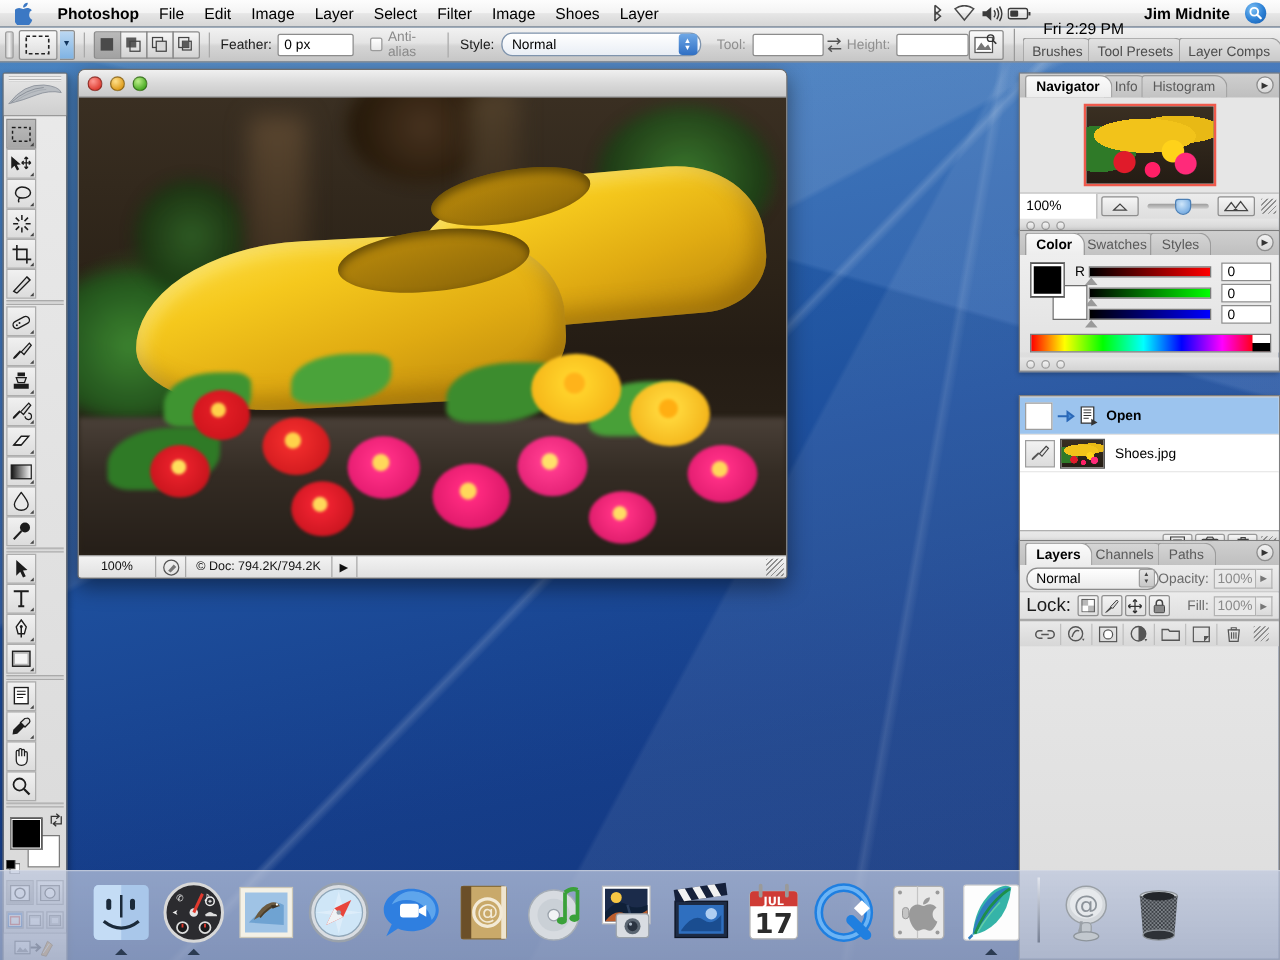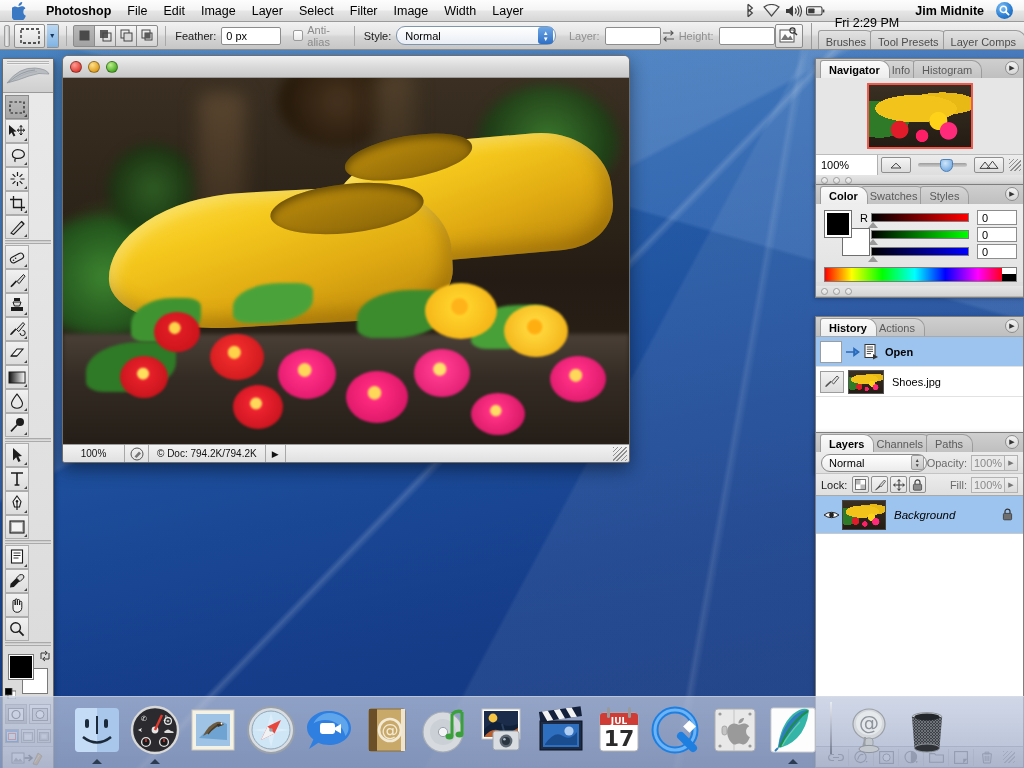--- a/index.html
+++ b/index.html
@@ -308,21 +308,21 @@
   .lm-select .st{ margin-left:auto; width:13px;height:15px; border-radius:2px;
     background:linear-gradient(180deg,#e4e4e4,#c8c8c8); border:1px solid #9e9e9e;
     display:flex;flex-direction:column;align-items:center;justify-content:center;font-size:5px;line-height:5px;color:#444;}
   .lm-op{ margin-left:auto; display:flex; align-items:center; font-size:11px; color:#6a6a6a; }
   .lm-opfield{ width:34px;height:16px;border:1px solid #b3b3b3;background:#e9e9e9; margin-left:4px;
                font-size:11px; display:flex;align-items:center;justify-content:center; color:#8a8a8a;}
   .lm-oparrow{ width:13px;height:16px;border:1px solid #b3b3b3;border-left:none; background:linear-gradient(180deg,#f0f0f0,#dadada);
                display:flex;align-items:center;justify-content:center;font-size:7px;color:#777;}
   .lay-lock{ height:22px; display:flex; align-items:center; padding:0 5px;
              background:linear-gradient(180deg,#ececec,#dfdfdf); border-bottom:1px solid #a9a9a9;}
-  .ll-lbl{ font-size:11px; color:#1a1a1a; margin-right:5px; }
+  .ll-lbl{ font-size:15px; color:#1a1a1a; margin-right:5px; }
   .ll-btn{ width:17px;height:17px;border:1px solid #8f8f8f; margin-right:2px; border-radius:2px;
            background:linear-gradient(180deg,#f4f4f4,#e0e0e0); display:flex;align-items:center;justify-content:center;}
   .lay-list{ flex:1; background:#fff; overflow:hidden; }
   .lay-row{ height:38px; display:flex; align-items:center; background:#9cc4ee; border-bottom:1px solid #c9c9c9; padding:0 4px;}
   .lr-eye{ width:22px; display:flex;align-items:center;justify-content:center; }
   .lr-thumb{ width:44px;height:30px;border:1px solid #444; margin-right:8px; overflow:hidden; position:relative;}
   .lr-name{ font-size:11.5px; color:#000; font-style:italic; }
   .lr-lock{ margin-left:auto; margin-right:6px; }
   .lay-foot{ height:21px; display:flex; align-items:center; justify-content:center; gap:0;
              background:linear-gradient(180deg,#e9e9e9,#d7d7d7); border-top:1px solid #a9a9a9;}
@@ -373,21 +373,21 @@
     </svg>
   </div>
   <div class="menu-item app-name">Photoshop</div>
   <div class="menu-item">File</div>
   <div class="menu-item">Edit</div>
   <div class="menu-item">Image</div>
   <div class="menu-item">Layer</div>
   <div class="menu-item">Select</div>
   <div class="menu-item">Filter</div>
   <div class="menu-item">Image</div>
-  <div class="menu-item">Width</div>
+  <div class="menu-item">Shoes</div>
   <div class="menu-item">Layer</div>
   <div class="menu-spacer"></div>
 
   <div class="mb-icon">
     <svg width="10" height="15" viewBox="0 0 10 15">
         <path d="M3 1.2 L7.3 5 L3 8.8 M3 13.8 L7.3 10 L3 6.2 M3 1.2 V13.8" stroke="#444" stroke-width="1.3" fill="none"></path>
       </svg>
   </div>
   <div class="mb-icon">
     <svg width="17" height="14" viewBox="0 0 17 14">
@@ -470,21 +470,21 @@
   <div class="ob-label">Style:</div>
   <div class="ob-select">
     <span>Normal</span>
     <span class="arrows">
         <span>▲</span>
         <span>▼</span>
       </span>
   </div>
 
   <div style="width:12px"></div>
-  <div class="ob-label" style="color:#8f8f8f">Layer:</div>
+  <div class="ob-label" style="color:#8f8f8f">Tool:</div>
   <div class="ob-field" style="width:62px"></div>
   <div class="ob-swap">
     <svg width="13" height="14" viewBox="0 0 13 14">
         <path d="M1 4 H11 M8.5 1.6 L11 4 L8.5 6.4 M12 10 H2 M4.5 7.6 L2 10 L4.5 12.4" stroke="#555" stroke-width="1.2" fill="none"></path>
       </svg>
   </div>
   <div class="ob-label" style="color:#8f8f8f">Height:</div>
   <div class="ob-field" style="width:62px"></div>
 
   <div class="ob-right">
@@ -894,25 +894,20 @@
     </div>
   </div>
   <div class="pal-dots">
     <span class="pdot"></span>
     <span class="pdot"></span>
     <span class="pdot"></span>
   </div>
 </div>
 
 <div class="palette" id="pal-hist">
-  <div class="pal-tabs">
-    <div class="ptab active">History</div>
-    <div class="ptab">Actions</div>
-    <div class="pal-menu">▶</div>
-  </div>
   <div class="hist-list">
     <div class="hist-row sel">
       <div style="width:22px;height:22px;border:1px solid #9d9d9d;background:#fff;margin-right:3px;"></div>
       <div style="width:16px;display:flex;align-items:center;justify-content:center;">
         <svg width="15" height="10" viewBox="0 0 15 10">
             <path d="M0 5 H9 M8 1.6 L12.6 5 L8 8.4 Z" stroke="#2a68b8" stroke-width="1.6" fill="#4a8fd8"></path>
           </svg>
       </div>
       <div style="width:20px;display:flex;align-items:center;justify-content:center;margin-right:4px;">
         <svg width="15" height="16" viewBox="0 0 15 16">
@@ -1016,40 +1011,20 @@
           <rect x="1.4" y="5.2" width="8.2" height="6" rx="1" fill="#8a8a8a" stroke="#444" stroke-width="0.8"></rect>
         </svg>
     </span>
     <span class="lm-op">
       <span>Fill:</span>
       <span class="lm-opfield">100%</span>
       <span class="lm-oparrow">▶</span>
     </span>
   </div>
 
-  <div class="lay-list">
-    <div class="lay-row">
-      <div class="lr-eye">
-        <svg width="17" height="12" viewBox="0 0 17 12">
-            <path d="M1 6 Q8.5 0.6 16 6 Q8.5 11.4 1 6 Z" fill="#fff" stroke="#222" stroke-width="1"></path>
-            <circle cx="8.5" cy="6" r="2.4" fill="#222"></circle>
-          </svg>
-      </div>
-      <div class="lr-thumb">
-        <div class="minipic"></div>
-      </div>
-      <div class="lr-name">Background</div>
-      <div class="lr-lock">
-        <svg width="11" height="13" viewBox="0 0 11 13">
-            <path d="M3 5.6 V3.6 a2.5 2.5 0 0 1 5 0 V5.6" fill="none" stroke="#333" stroke-width="1.2"></path>
-            <rect x="1.4" y="5.4" width="8.2" height="6.4" rx="1" fill="#6f6f6f" stroke="#333" stroke-width="0.8"></rect>
-          </svg>
-      </div>
-    </div>
-  </div>
 
   <div class="lay-foot">
     <div class="lf-btn">
       <svg width="16" height="9" viewBox="0 0 16 9">
           <path d="M6 1.5 H3.6 a3 3 0 0 0 0 6 H6 M10 1.5 H12.4 a3 3 0 0 1 0 6 H10 M5 4.5 H11" stroke="#555" stroke-width="1.2" fill="none"></path>
         </svg>
     </div>
     <div class="lf-btn">
       <svg width="15" height="14" viewBox="0 0 15 14">
           <circle cx="6.5" cy="7" r="5.6" fill="none" stroke="#555" stroke-width="1.1"></circle>

